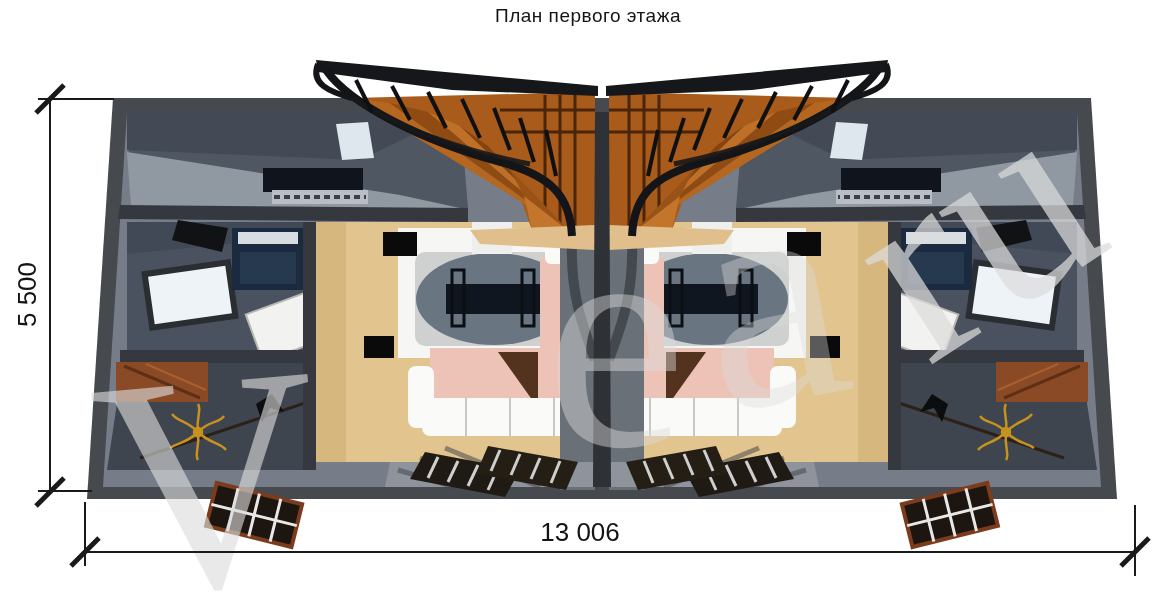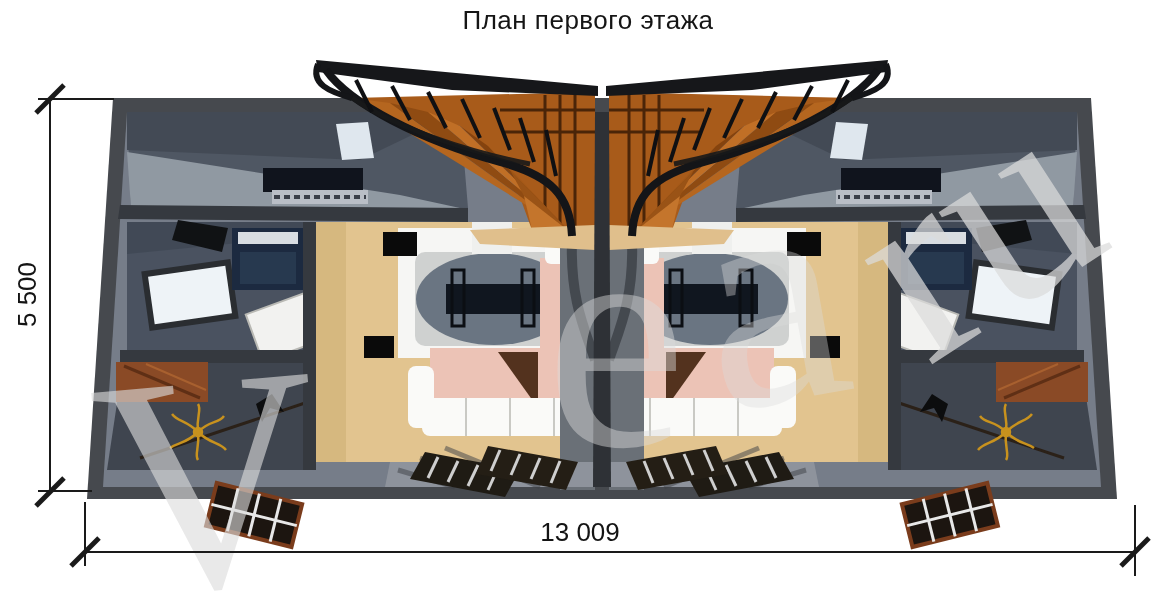--- a/index.html
+++ b/index.html
@@ -1,20 +1,20 @@
 <!DOCTYPE html>
 <html><head>
 <meta charset="utf-8">
 <style>
   html,body{margin:0;padding:0;background:#ffffff;}
   .canvas{position:relative;width:1176px;height:598px;background:#ffffff;overflow:hidden;
           font-family:"Liberation Sans",sans-serif;color:#111;}
   .plan-svg{position:absolute;left:0;top:0;width:1176px;height:598px;}
   .page-title{position:absolute;left:0;right:0;top:5px;text-align:center;
-              font-size:26px;letter-spacing:.5px;color:#151515;}
+              font-size:19px;letter-spacing:.5px;color:#151515;}
   .dim-label{position:absolute;font-size:26px;color:#141414;white-space:nowrap;}
   .dim-h{left:-29px;top:279px;width:112px;text-align:center;transform:rotate(-90deg);}
   .dim-w{left:497px;top:517px;width:166px;text-align:center;}
   .wm-text{font-family:"Liberation Serif",serif;fill:#dcdcdc;}
 </style>
 </head>
 <body>
 
 <div class="canvas">
 
@@ -195,15 +195,15 @@
     <line x1="85" y1="552" x2="1135" y2="552"></line>
     <line x1="85" y1="502" x2="85" y2="566"></line>
     <line x1="1135" y1="505" x2="1135" y2="576"></line>
     <line x1="71" y1="566" x2="99" y2="538" stroke-width="5"></line>
     <line x1="1121" y1="566" x2="1149" y2="538" stroke-width="5"></line>
   </g>
 </svg>
 
   <div class="page-title">План первого этажа</div>
   <div class="dim-label dim-h">5 500</div>
-  <div class="dim-label dim-w">13 009</div>
+  <div class="dim-label dim-w">13 006</div>
 
 </div>
 
 </body></html>

